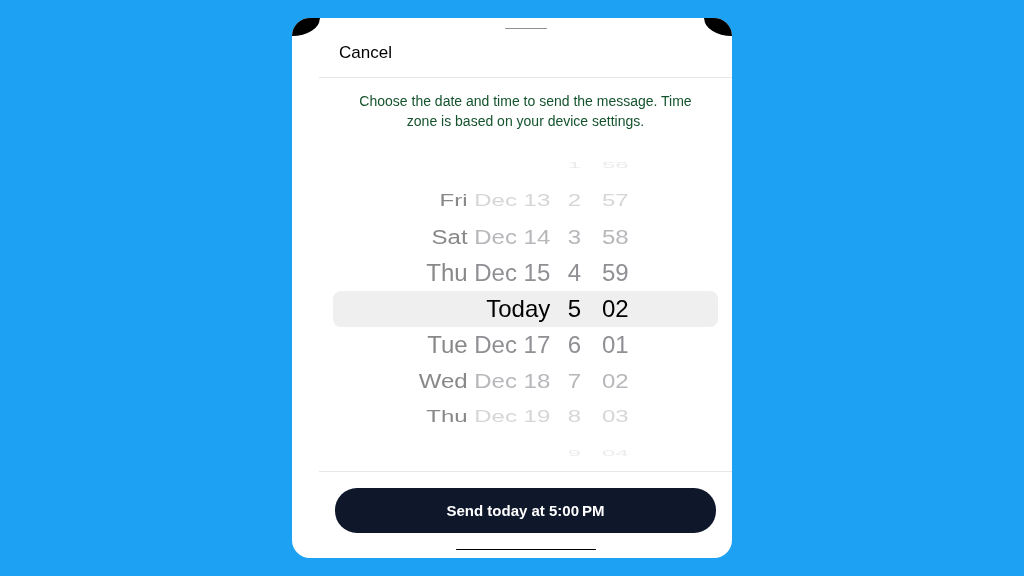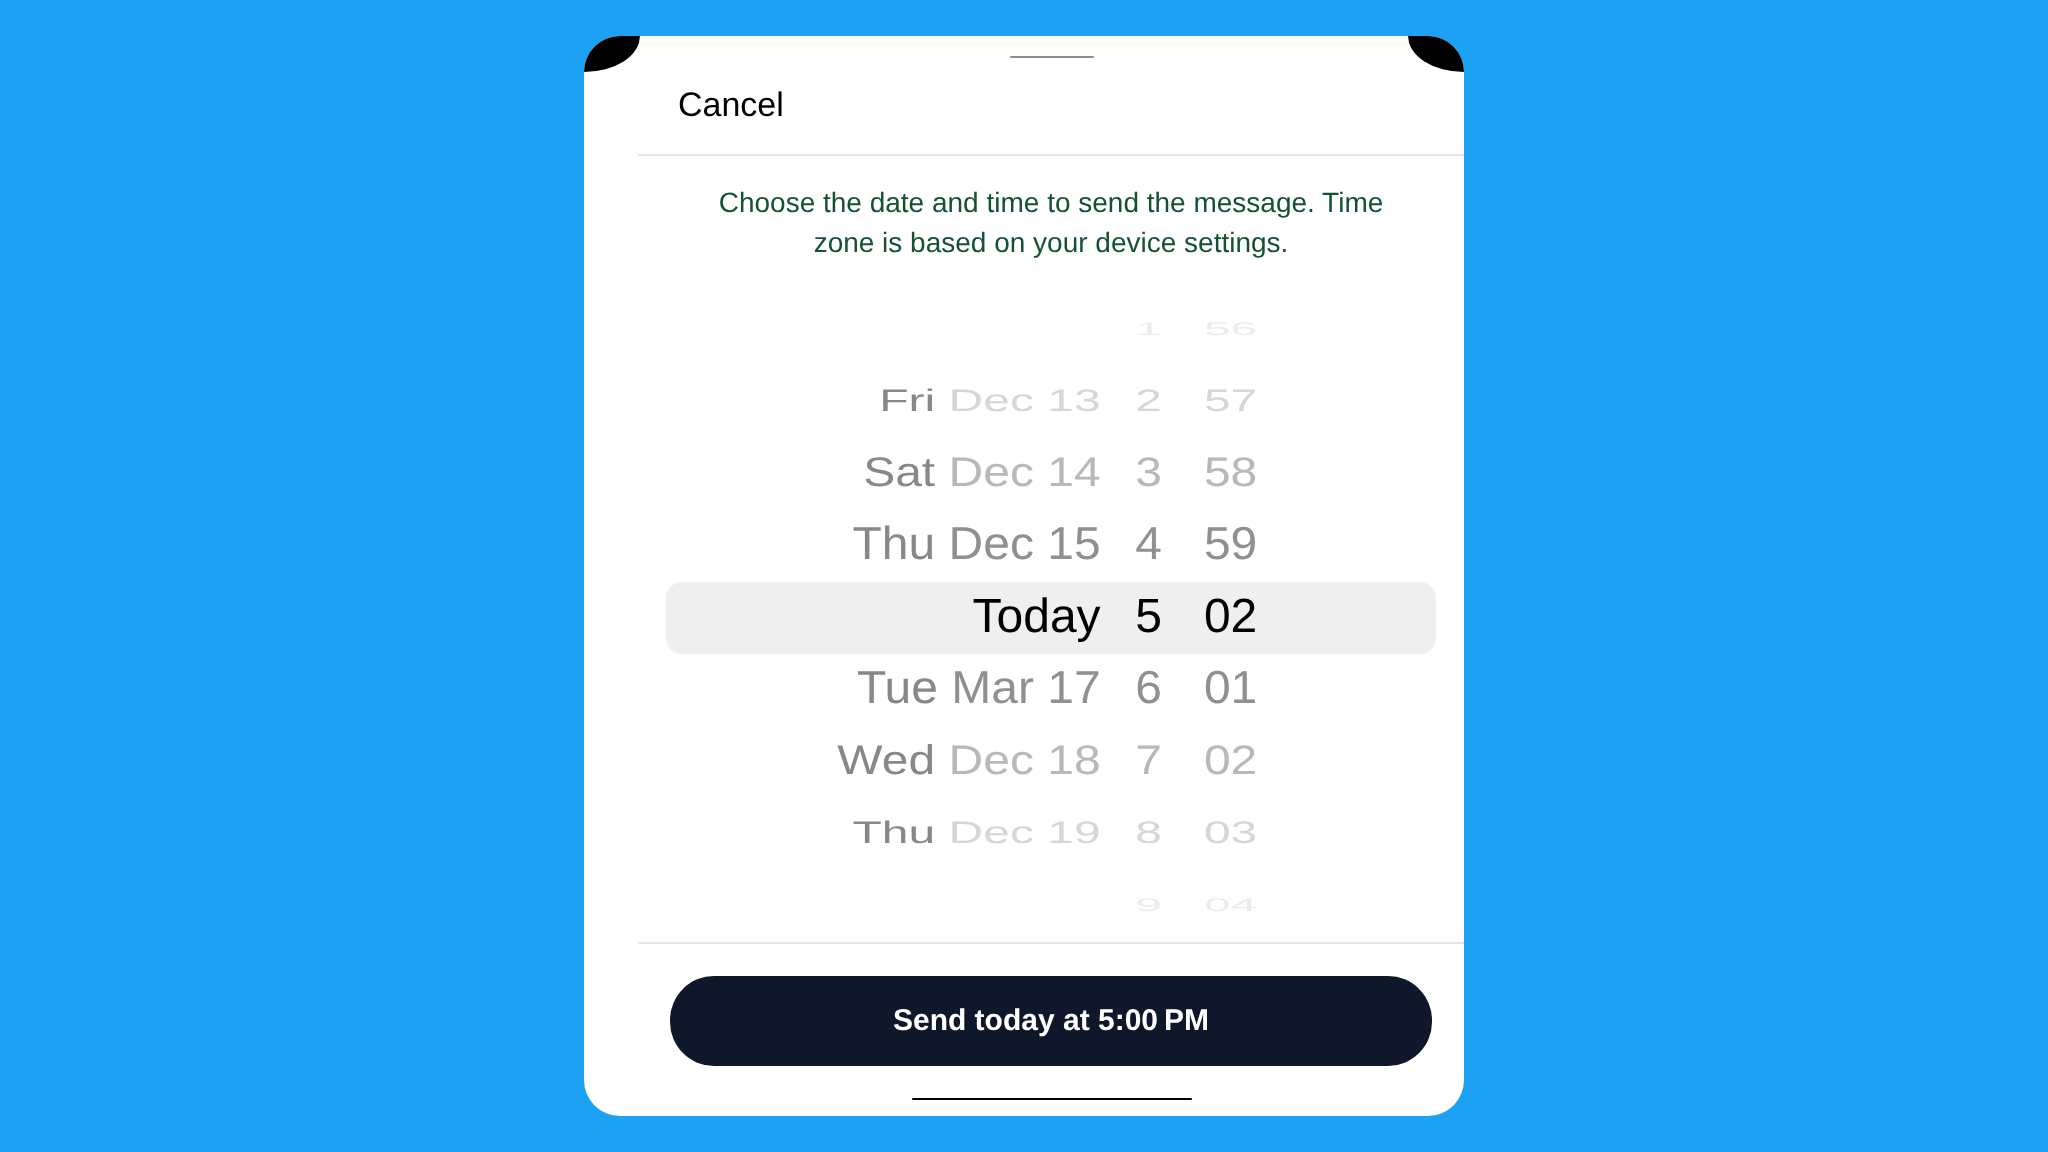--- a/index.html
+++ b/index.html
@@ -170,21 +170,21 @@
   <div class="picker">
     <div class="picker-highlight"></div>
     <div class="columns">
 
       <div class="col date">
         <div class="cell o4 empty"></div>
         <div class="cell o3"><span class="dow">Fri</span> <span>Dec 13</span></div>
         <div class="cell o2"><span class="dow">Sat</span> <span>Dec 14</span></div>
         <div class="cell o1"><span class="dow">Thu</span> <span>Dec 15</span></div>
         <div class="cell selected">Today</div>
-        <div class="cell o1"><span class="dow">Tue</span> <span>Mar 17</span></div>
+        <div class="cell o1"><span class="dow">Tue</span> <span>Dec 17</span></div>
         <div class="cell o2"><span class="dow">Wed</span> <span>Dec 18</span></div>
         <div class="cell o3"><span class="dow">Thu</span> <span>Dec 19</span></div>
         <div class="cell o4 empty"></div>
       </div>
 
       <div class="col hour">
         <div class="cell o4">1</div>
         <div class="cell o3">2</div>
         <div class="cell o2">3</div>
         <div class="cell o1">4</div>

